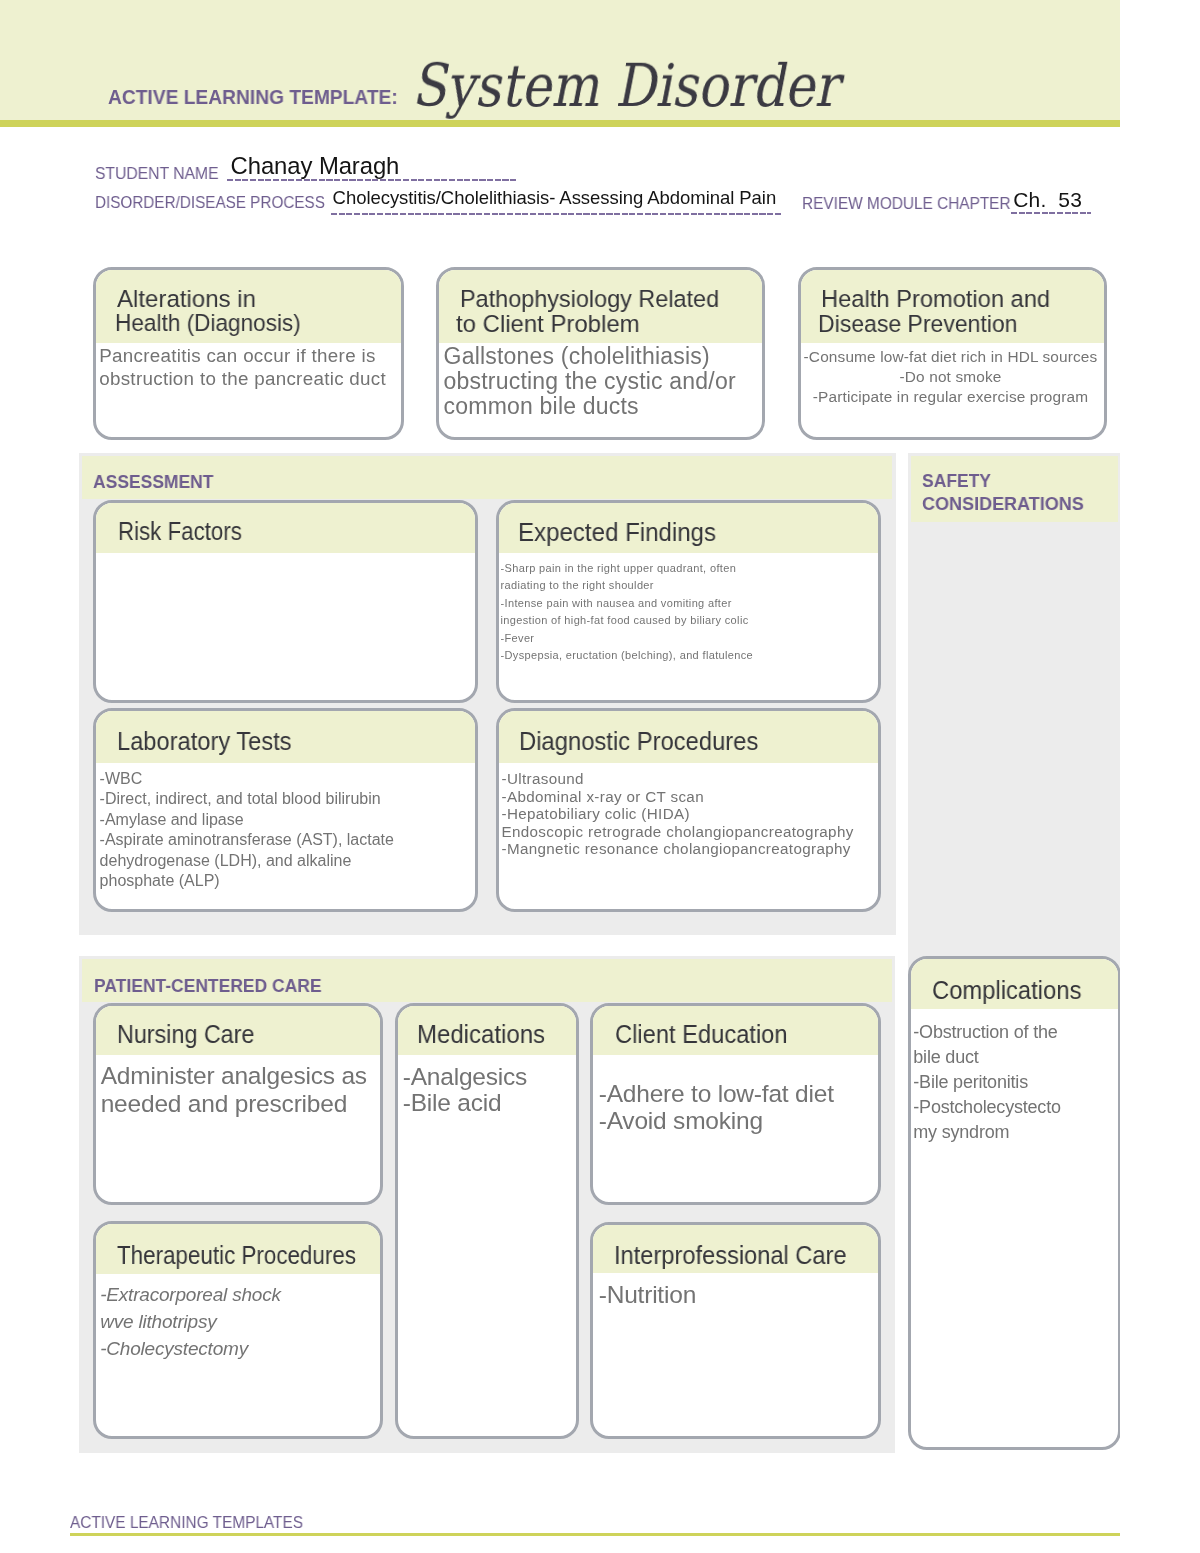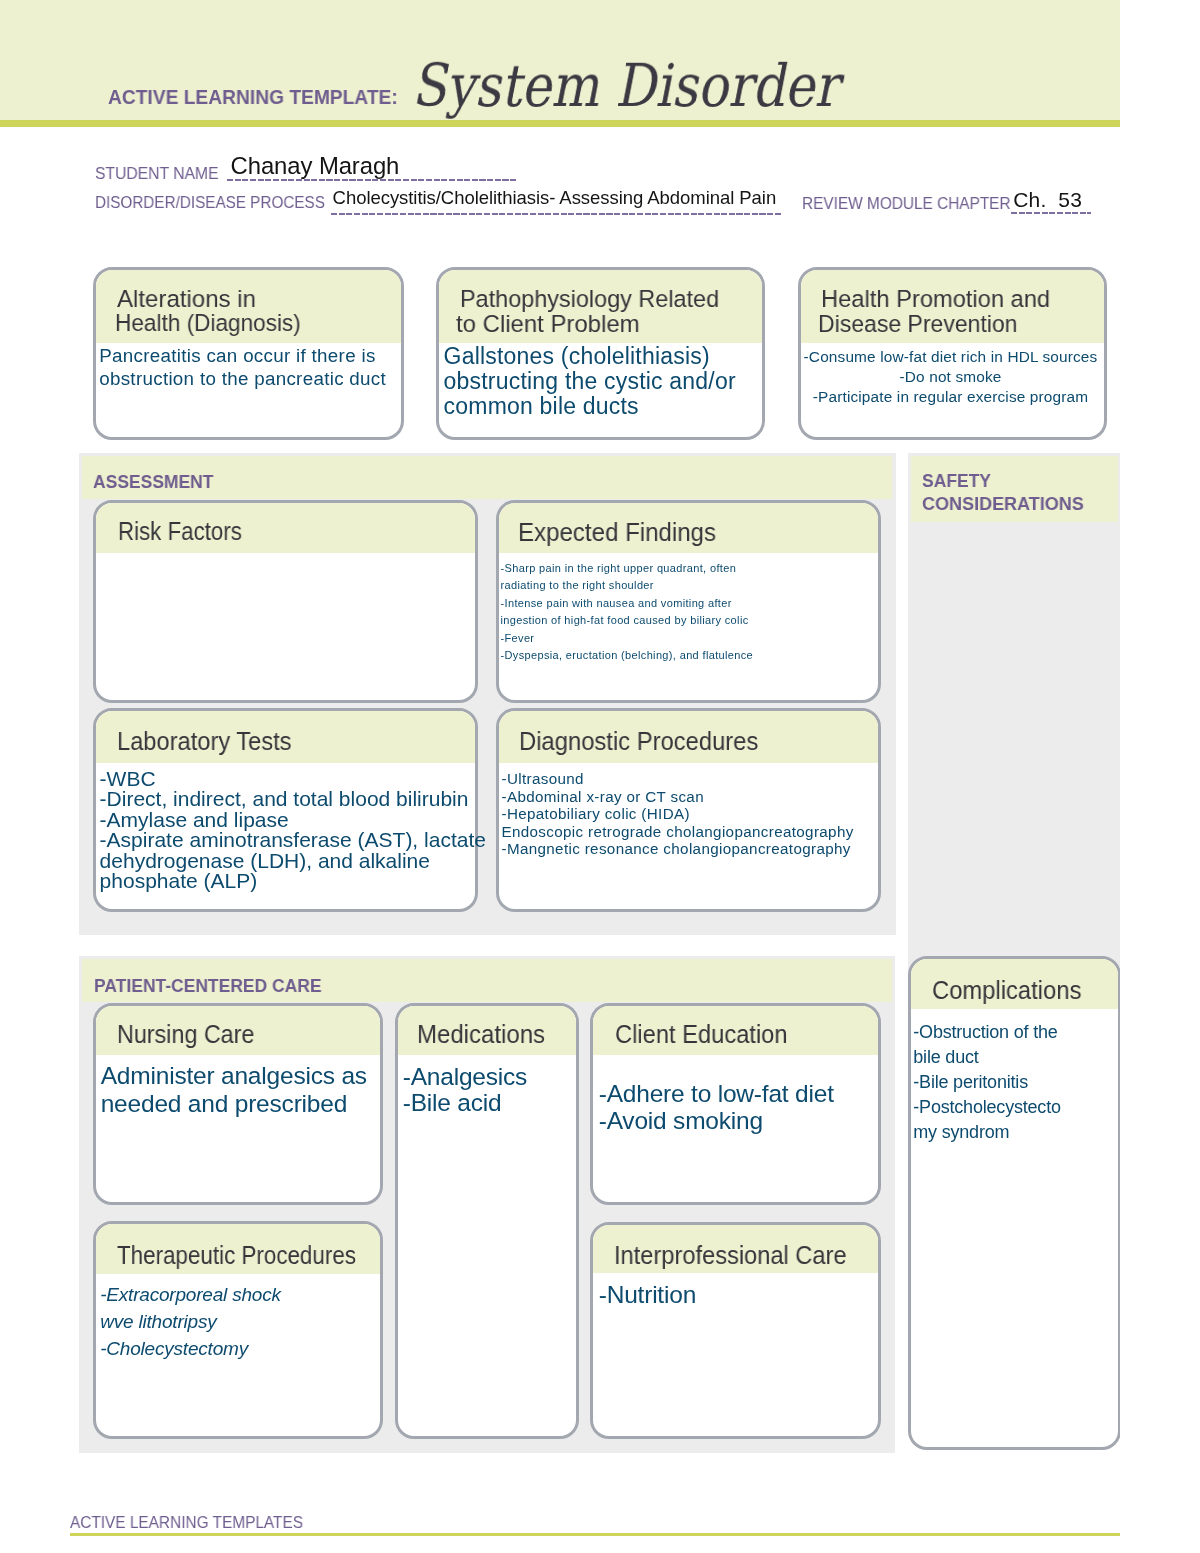--- a/index.html
+++ b/index.html
@@ -24,21 +24,21 @@
   
   .panel{background:#ECECEC;}
   .panelbar{background:#EEF1D0;}
   .panelttl{color:#6E5D8E;font-weight:bold;font-size:19px;line-height:23px;
             transform:scaleX(0.92) translateZ(0);transform-origin:left top;}
   
   .card{border:3px solid #A3A7AF;border-radius:19px;background:#fff;box-sizing:border-box;}
   .cardhdr{position:absolute;left:0;right:0;top:0;background:#EEF1D0;
            border-top-left-radius:16px;border-top-right-radius:16px;}
   .cardttl{color:#35353A;transform-origin:left top;}
-  .cardbody{color:#0c4a6e;transform:translateZ(0);}
+  .cardbody{color:#737373;transform:translateZ(0);}
   
   #ftr-text{left:70px;top:1513.9px;color:#6E5D8E;font-size:16.5px;line-height:16.5px;
             transform:scaleX(0.933) translateZ(0);transform-origin:left top;}
   #ftr-line{left:70px;top:1533px;width:1082px;height:3px;background:#CED35A;}
 </style>
 </head>
 <body>
 
 <div id="page">
 <div class="abs" id="hdr-band"></div>
@@ -99,21 +99,21 @@
 <div>radiating to the right shoulder</div>
 <div>-Intense pain with nausea and vomiting after</div>
 <div>ingestion of high-fat food caused by biliary colic</div>
 <div>-Fever</div>
 <div>-Dyspepsia, eructation (belching), and flatulence</div>
 </div>
 <div class="abs card" style="left:93.0px;top:708.3px;width:385.0px;height:203.7px;">
 <div class="cardhdr" style="height:52.0px;"></div>
 </div>
 <div class="abs nw cardttl" style="left:117.1px;top:729.1px;font-size:25.50px;line-height:25.50px;transform:scaleX(0.928) translateZ(0);">Laboratory Tests</div>
-<div class="abs nw cardbody" style="left:99.6px;top:769.0px;font-size:21px;line-height:20.40px;letter-spacing:0.00px;">
+<div class="abs nw cardbody" style="left:99.6px;top:769.0px;font-size:16px;line-height:20.40px;letter-spacing:0.00px;">
 <div>-WBC</div>
 <div>-Direct, indirect, and total blood bilirubin</div>
 <div>-Amylase and lipase</div>
 <div>-Aspirate aminotransferase (AST), lactate</div>
 <div>dehydrogenase (LDH), and alkaline</div>
 <div>phosphate (ALP)</div>
 </div>
 <div class="abs card" style="left:495.5px;top:708.3px;width:385.5px;height:203.7px;">
 <div class="cardhdr" style="height:52.0px;"></div>
 </div>

